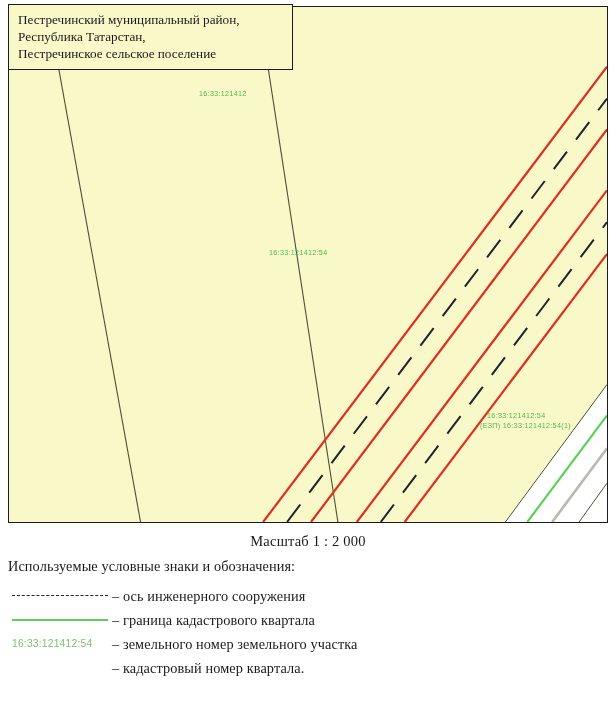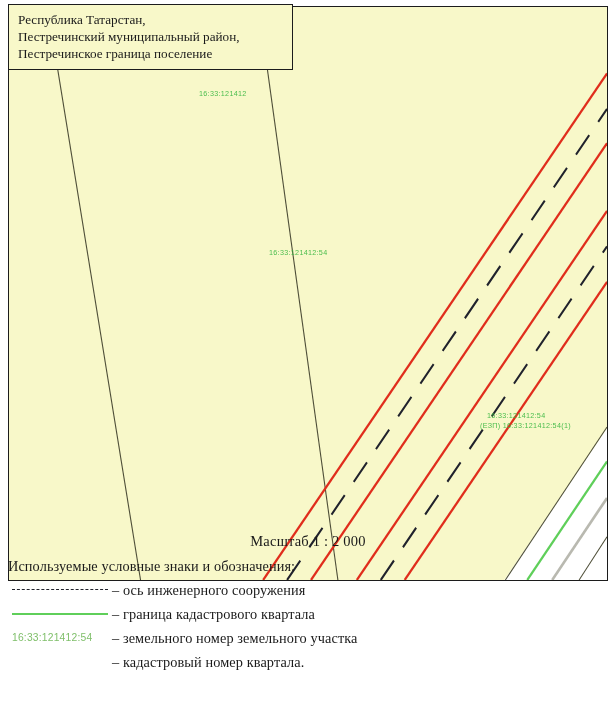--- a/index.html
+++ b/index.html
@@ -15,21 +15,21 @@
     overflow: hidden;
     position: relative;
   }
 
   
   #map-panel {
     position: absolute;
     left: 8px;
     top: 6px;
     width: 600px;
-    height: 575px;
+    height: 517px;
     border: 1.5px solid #1c1c1c;
     background: #f8f8c9;
     overflow: hidden;
     box-sizing: border-box;
     padding-left: 16px;
   }
   #map-svg {
     position: absolute;
     left: 0;
     top: 0;
@@ -84,21 +84,21 @@
 
   
   #legend {
     position: absolute;
     left: 8px;
     top: 558px;
     width: 600px;
   }
   #legend-title {
     font-size: 14.3px;
-    margin-bottom: 3px;
+    margin-bottom: 9px;
     letter-spacing: 0.1px;
   }
   .legend-row {
     display: flex;
     align-items: center;
     height: 24px;
   }
   .legend-symbol {
     width: 104px;
     flex: 0 0 104px;
@@ -189,23 +189,23 @@
 
   </svg>
 
   <div class="map-label lbl-a">16:33:121412</div>
   <div class="map-label lbl-b">16:33:121412:54</div>
   <div class="map-label lbl-c">16:33:121412:54</div>
   <div class="map-label lbl-d">(ЕЗП) 16:33:121412:54(1)</div>
 </div>
 
 <div id="title-box">
+  <div>Пестречинский муниципальный район,</div>
   <div>Республика Татарстан,</div>
-  <div>Пестречинский муниципальный район,</div>
-  <div>Пестречинское граница поселение</div>
+  <div>Пестречинское сельское поселение</div>
 </div>
 
 <div id="scale-line">Масштаб 1 : 2 000</div>
 
 <div id="legend">
 
   <div id="legend-title">Используемые условные знаки и обозначения:</div>
 
 
 

